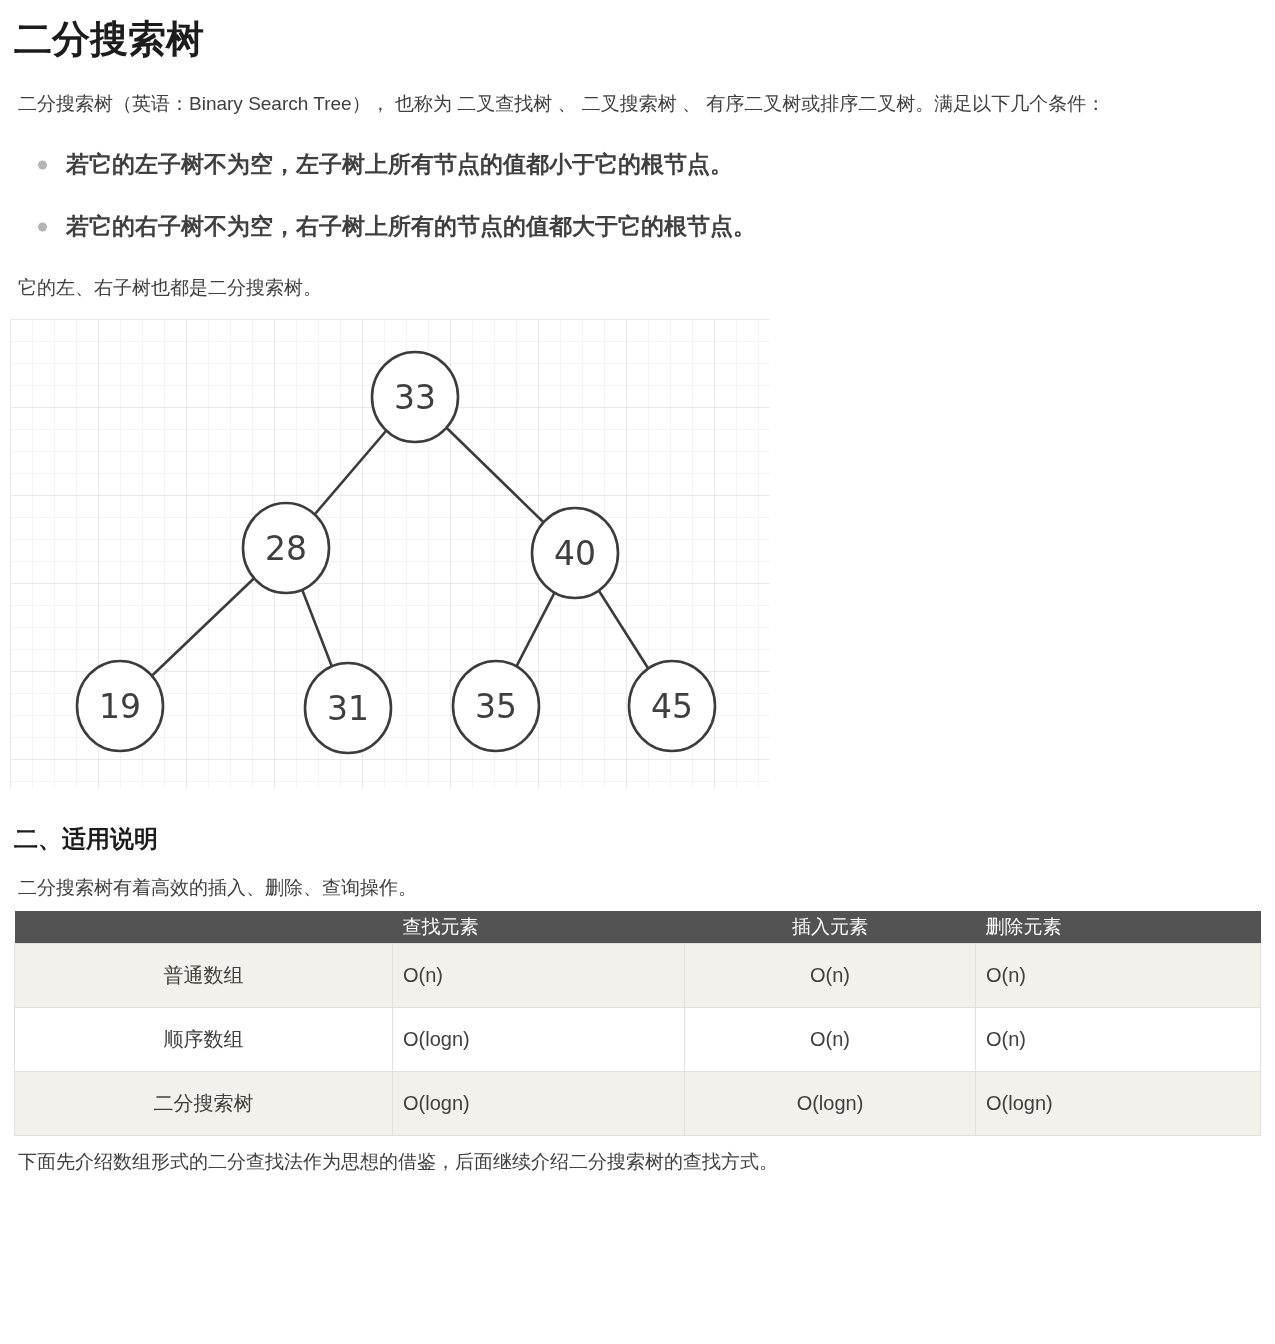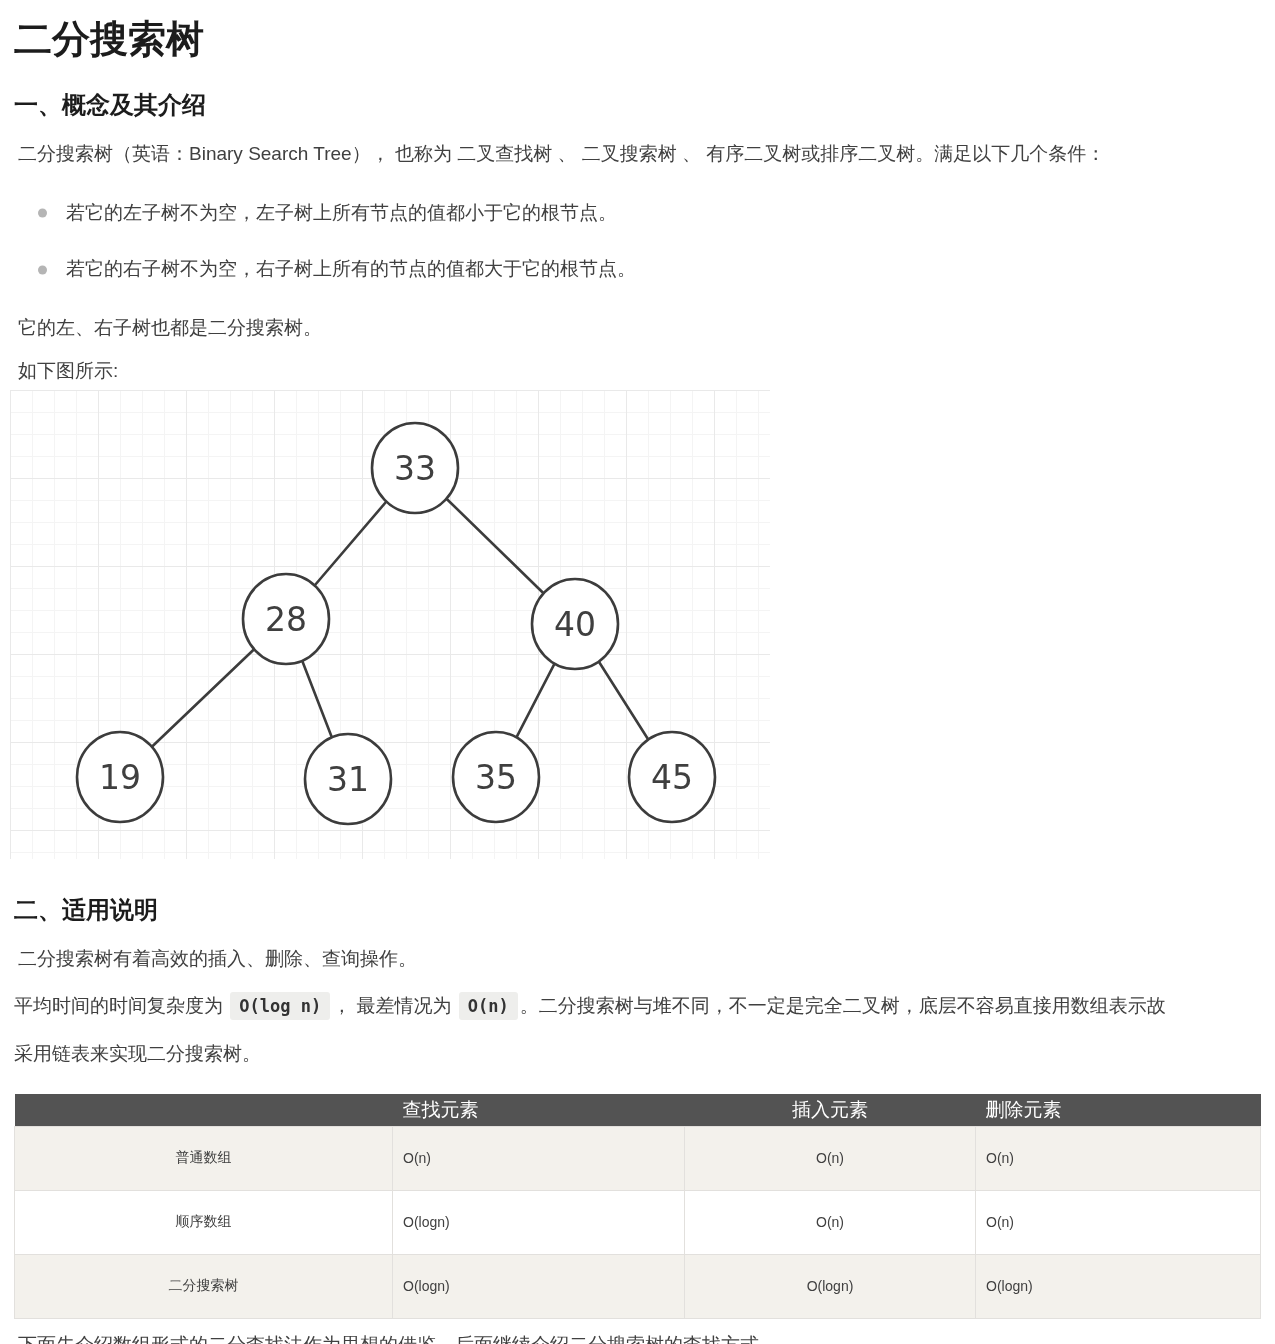--- a/index.html
+++ b/index.html
@@ -43,22 +43,23 @@
   }
   .p-intro{margin-bottom:34px;}
   ul.cond-list{
     list-style:none;
     margin:0 0 34px 0;
     padding:0;
   }
   ul.cond-list li{
     position:relative;
     padding-left:52px;
-    font-size:19px;
+    font-size:23px;
     line-height:1.3;
+    font-weight:bold;
   }
   ul.cond-list li + li{margin-top:32px;}
   .bullet{
     position:absolute;
     left:24px;
     top:50%;
     transform:translateY(-50%);
     width:9px;height:9px;
     border-radius:50%;
     background:var(--bullet);
@@ -105,21 +106,21 @@
   table.cmp th{
     background:var(--header-bg);
     color:var(--header-text);
     font-size:19px;
     font-weight:400;
     height:31px;
     padding:3px 10px;
     border:none;
   }
   table.cmp td{
-    font-size:14px;
+    font-size:20px;
     height:64px;
     padding:10px 10px;
     border:1px solid var(--cell-border);
     color:var(--text);
     background:#fff;
   }
   table.cmp tr.alt td{background:var(--row-alt);}
   .c-center{text-align:center;}
   .c-left{text-align:left;}
   table.cmp th:nth-child(1),table.cmp td:nth-child(1){width:378px;}
@@ -128,38 +129,36 @@
 
   .p-closing{margin-bottom:14px;}
 </style>
 </head>
 <body>
 
 <div class="page">
 
   <h1>二分搜索树</h1>
 
-  <h2>一、概念及其介绍</h2>
 
   <p class="p-intro">二分搜索树（英语：Binary Search Tree）， 也称为 二叉查找树 、 二叉搜索树 、 有序二叉树或排序二叉树。满足以下几个条件：</p>
 
   <ul class="cond-list">
     <li>
       <span class="bullet"></span>
       <span>若它的左子树不为空，左子树上所有节点的值都小于它的根节点。</span>
     </li>
     <li>
       <span class="bullet"></span>
       <span>若它的右子树不为空，右子树上所有的节点的值都大于它的根节点。</span>
     </li>
   </ul>
 
   <p class="p-note">它的左、右子树也都是二分搜索树。</p>
 
-  <p class="p-caption">如下图所示:</p>
 
   <div class="figure">
     <svg id="tree-svg" viewBox="0 0 760 469">
         <line x1="376.4" y1="111.5" x2="304.6" y2="195.5" stroke="#3c3c3c" stroke-width="2.6" stroke-linecap="round"></line>
         <line x1="436.5" y1="108.7" x2="533.5" y2="203.3" stroke="#3c3c3c" stroke-width="2.6" stroke-linecap="round"></line>
         <line x1="244.1" y1="259.3" x2="141.9" y2="356.7" stroke="#3c3c3c" stroke-width="2.6" stroke-linecap="round"></line>
         <line x1="291.9" y1="270.0" x2="322.1" y2="348.0" stroke="#3c3c3c" stroke-width="2.6" stroke-linecap="round"></line>
         <line x1="544.8" y1="273.1" x2="506.2" y2="347.9" stroke="#3c3c3c" stroke-width="2.6" stroke-linecap="round"></line>
         <line x1="588.6" y1="271.2" x2="638.4" y2="349.8" stroke="#3c3c3c" stroke-width="2.6" stroke-linecap="round"></line>
         <ellipse cx="405" cy="78" rx="43" ry="45" fill="#ffffff" stroke="#3c3c3c" stroke-width="2.6"></ellipse>
@@ -176,23 +175,20 @@
         <text x="486" y="387" text-anchor="middle" dominant-baseline="central" font-size="33" font-family="&quot;DejaVu Sans&quot;, sans-serif" fill="#3f3f3f">35</text>
         <ellipse cx="662" cy="387" rx="43" ry="45" fill="#ffffff" stroke="#3c3c3c" stroke-width="2.6"></ellipse>
         <text x="662" y="387" text-anchor="middle" dominant-baseline="central" font-size="33" font-family="&quot;DejaVu Sans&quot;, sans-serif" fill="#3f3f3f">45</text>
       </svg>
   </div>
 
   <h2>二、适用说明</h2>
 
   <p class="p-eff">二分搜索树有着高效的插入、删除、查询操作。</p>
 
-  <p class="p-complexity">
-    <span>平均时间的时间复杂度为 </span><code class="inline-code">O(log n)</code><span>， 最差情况为 </span><code class="inline-code">O(n)</code><span>。二分搜索树与堆不同，不一定是完全二叉树，底层不容易直接用数组表示故</span><br><span>采用链表来实现二分搜索树。</span>
-  </p>
 
   <table class="cmp">
     <thead>
       <tr>
         <th class="c-center"></th>
         <th class="c-left">查找元素</th>
         <th class="c-center">插入元素</th>
         <th class="c-left">删除元素</th>
       </tr>
     </thead>

